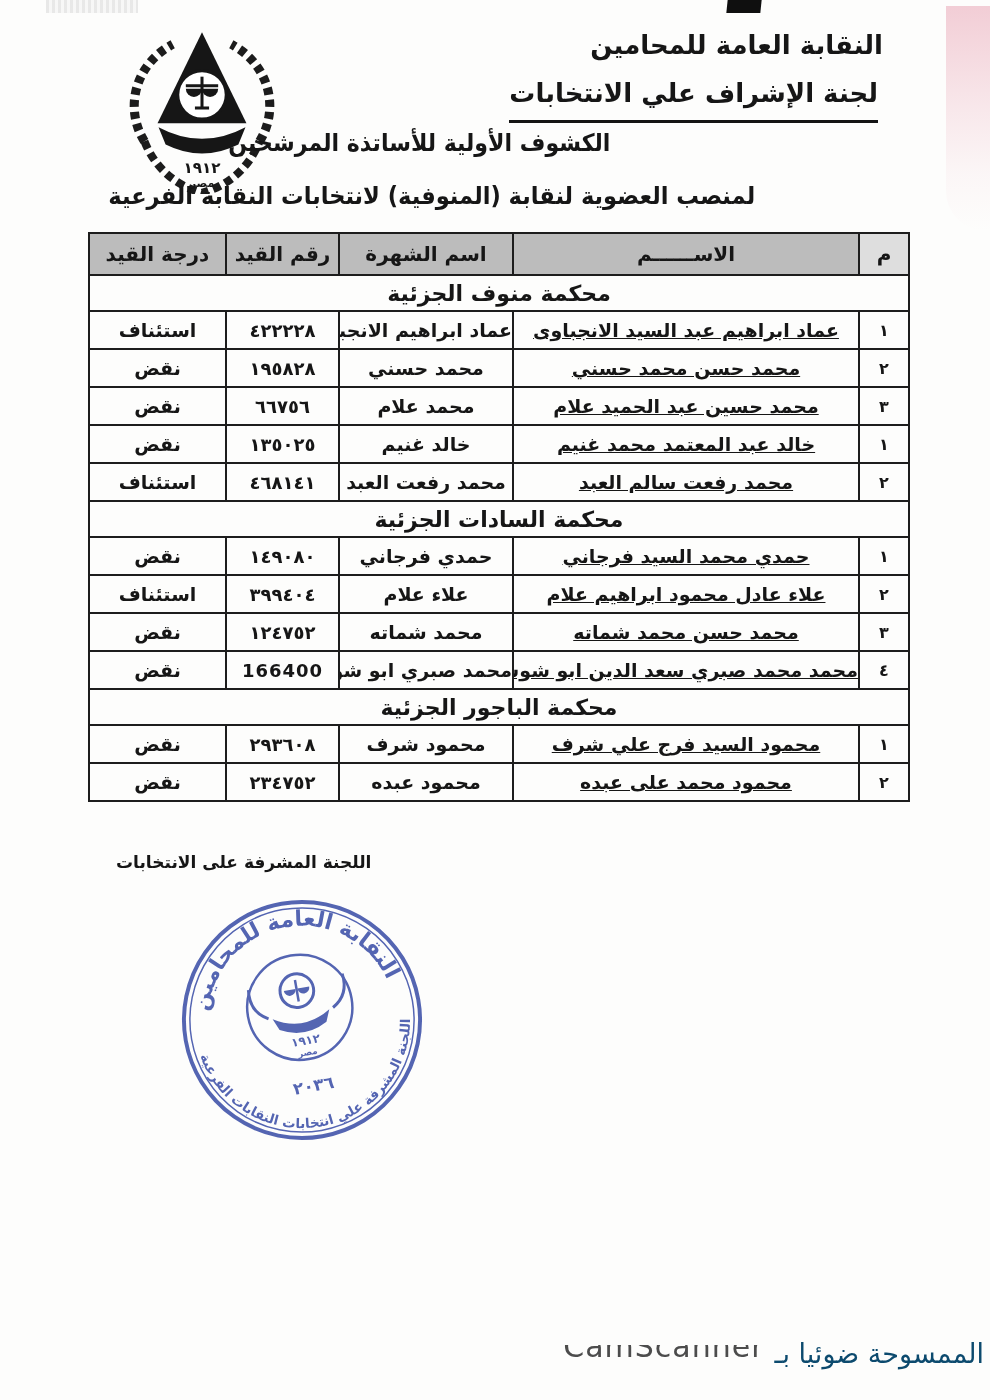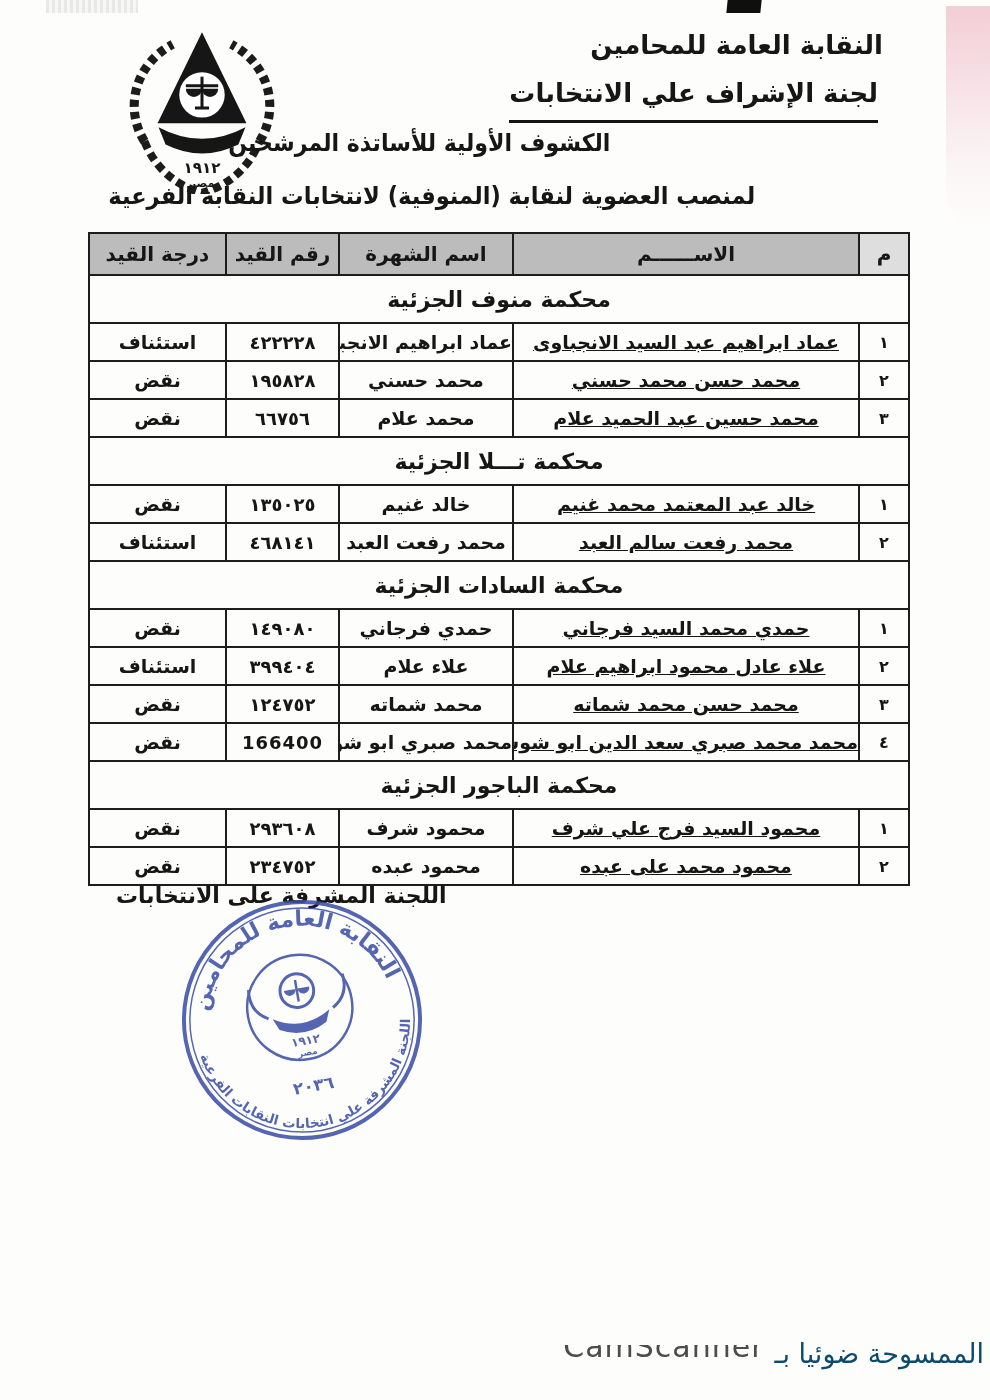--- a/index.html
+++ b/index.html
@@ -61,35 +61,35 @@
   }
   table.candidates th,table.candidates td{
     border:2px solid #1d1d1d;text-align:center;vertical-align:middle;
     overflow:hidden;white-space:nowrap;
   }
   table.candidates thead tr{height:42px;}
   table.candidates thead th{
     background:var(--header-bg);font-size:20px;font-weight:700;
   }
   table.candidates thead th.col-num{background:#dedede;}
-  tr.section-row{height:48px;}
+  tr.section-row{height:36px;}
   td.section-cell{
     border-left:hidden;
     background:#fdfdfc;font-size:22px;font-weight:700;
   }
   tbody tr.data-row{height:38px;}
   td.cell-num{font-size:16px;}
   td.cell-name{font-size:19px;text-decoration:underline;}
   td.cell-known{font-size:19px;}
   td.cell-reg{font-size:18px;letter-spacing:1px;}
   td.cell-degree{font-size:19px;}
   
   .footer-committee{
-    position:absolute;top:883px;left:116px;
-    font-size:22px;font-weight:700;white-space:nowrap;text-align:right;
+    position:absolute;top:852px;left:116px;
+    font-size:17px;font-weight:700;white-space:nowrap;text-align:right;
   }
   
   .stamp{
     position:absolute;left:178px;top:896px;width:248px;height:248px;
     transform:rotate(-10deg);opacity:.87;
   }
   .stamp .st-stroke{stroke:var(--stamp-ink);fill:none;}
   .stamp .st-fill{fill:var(--stamp-ink);}
   .stamp text{font-family:"DejaVu Sans",sans-serif;font-weight:700;fill:var(--stamp-ink);}
   
@@ -172,23 +172,20 @@
         <td class="cell-known">محمد حسني</td>
         <td class="cell-reg">١٩٥٨٢٨</td>
         <td class="cell-degree">نقض</td>
       </tr>
       <tr class="data-row">
         <td class="cell-num">٣</td>
         <td class="cell-name">محمد حسين عبد الحميد علام</td>
         <td class="cell-known">محمد علام</td>
         <td class="cell-reg">٦٦٧٥٦</td>
         <td class="cell-degree">نقض</td>
-      </tr>
-      <tr class="section-row">
-        <td colspan="5" class="section-cell">محكمة تـــلا الجزئية</td>
       </tr>
       <tr class="data-row">
         <td class="cell-num">١</td>
         <td class="cell-name">خالد عبد المعتمد محمد غنيم</td>
         <td class="cell-known">خالد غنيم</td>
         <td class="cell-reg">١٣٥٠٢٥</td>
         <td class="cell-degree">نقض</td>
       </tr>
       <tr class="data-row">
         <td class="cell-num">٢</td>

